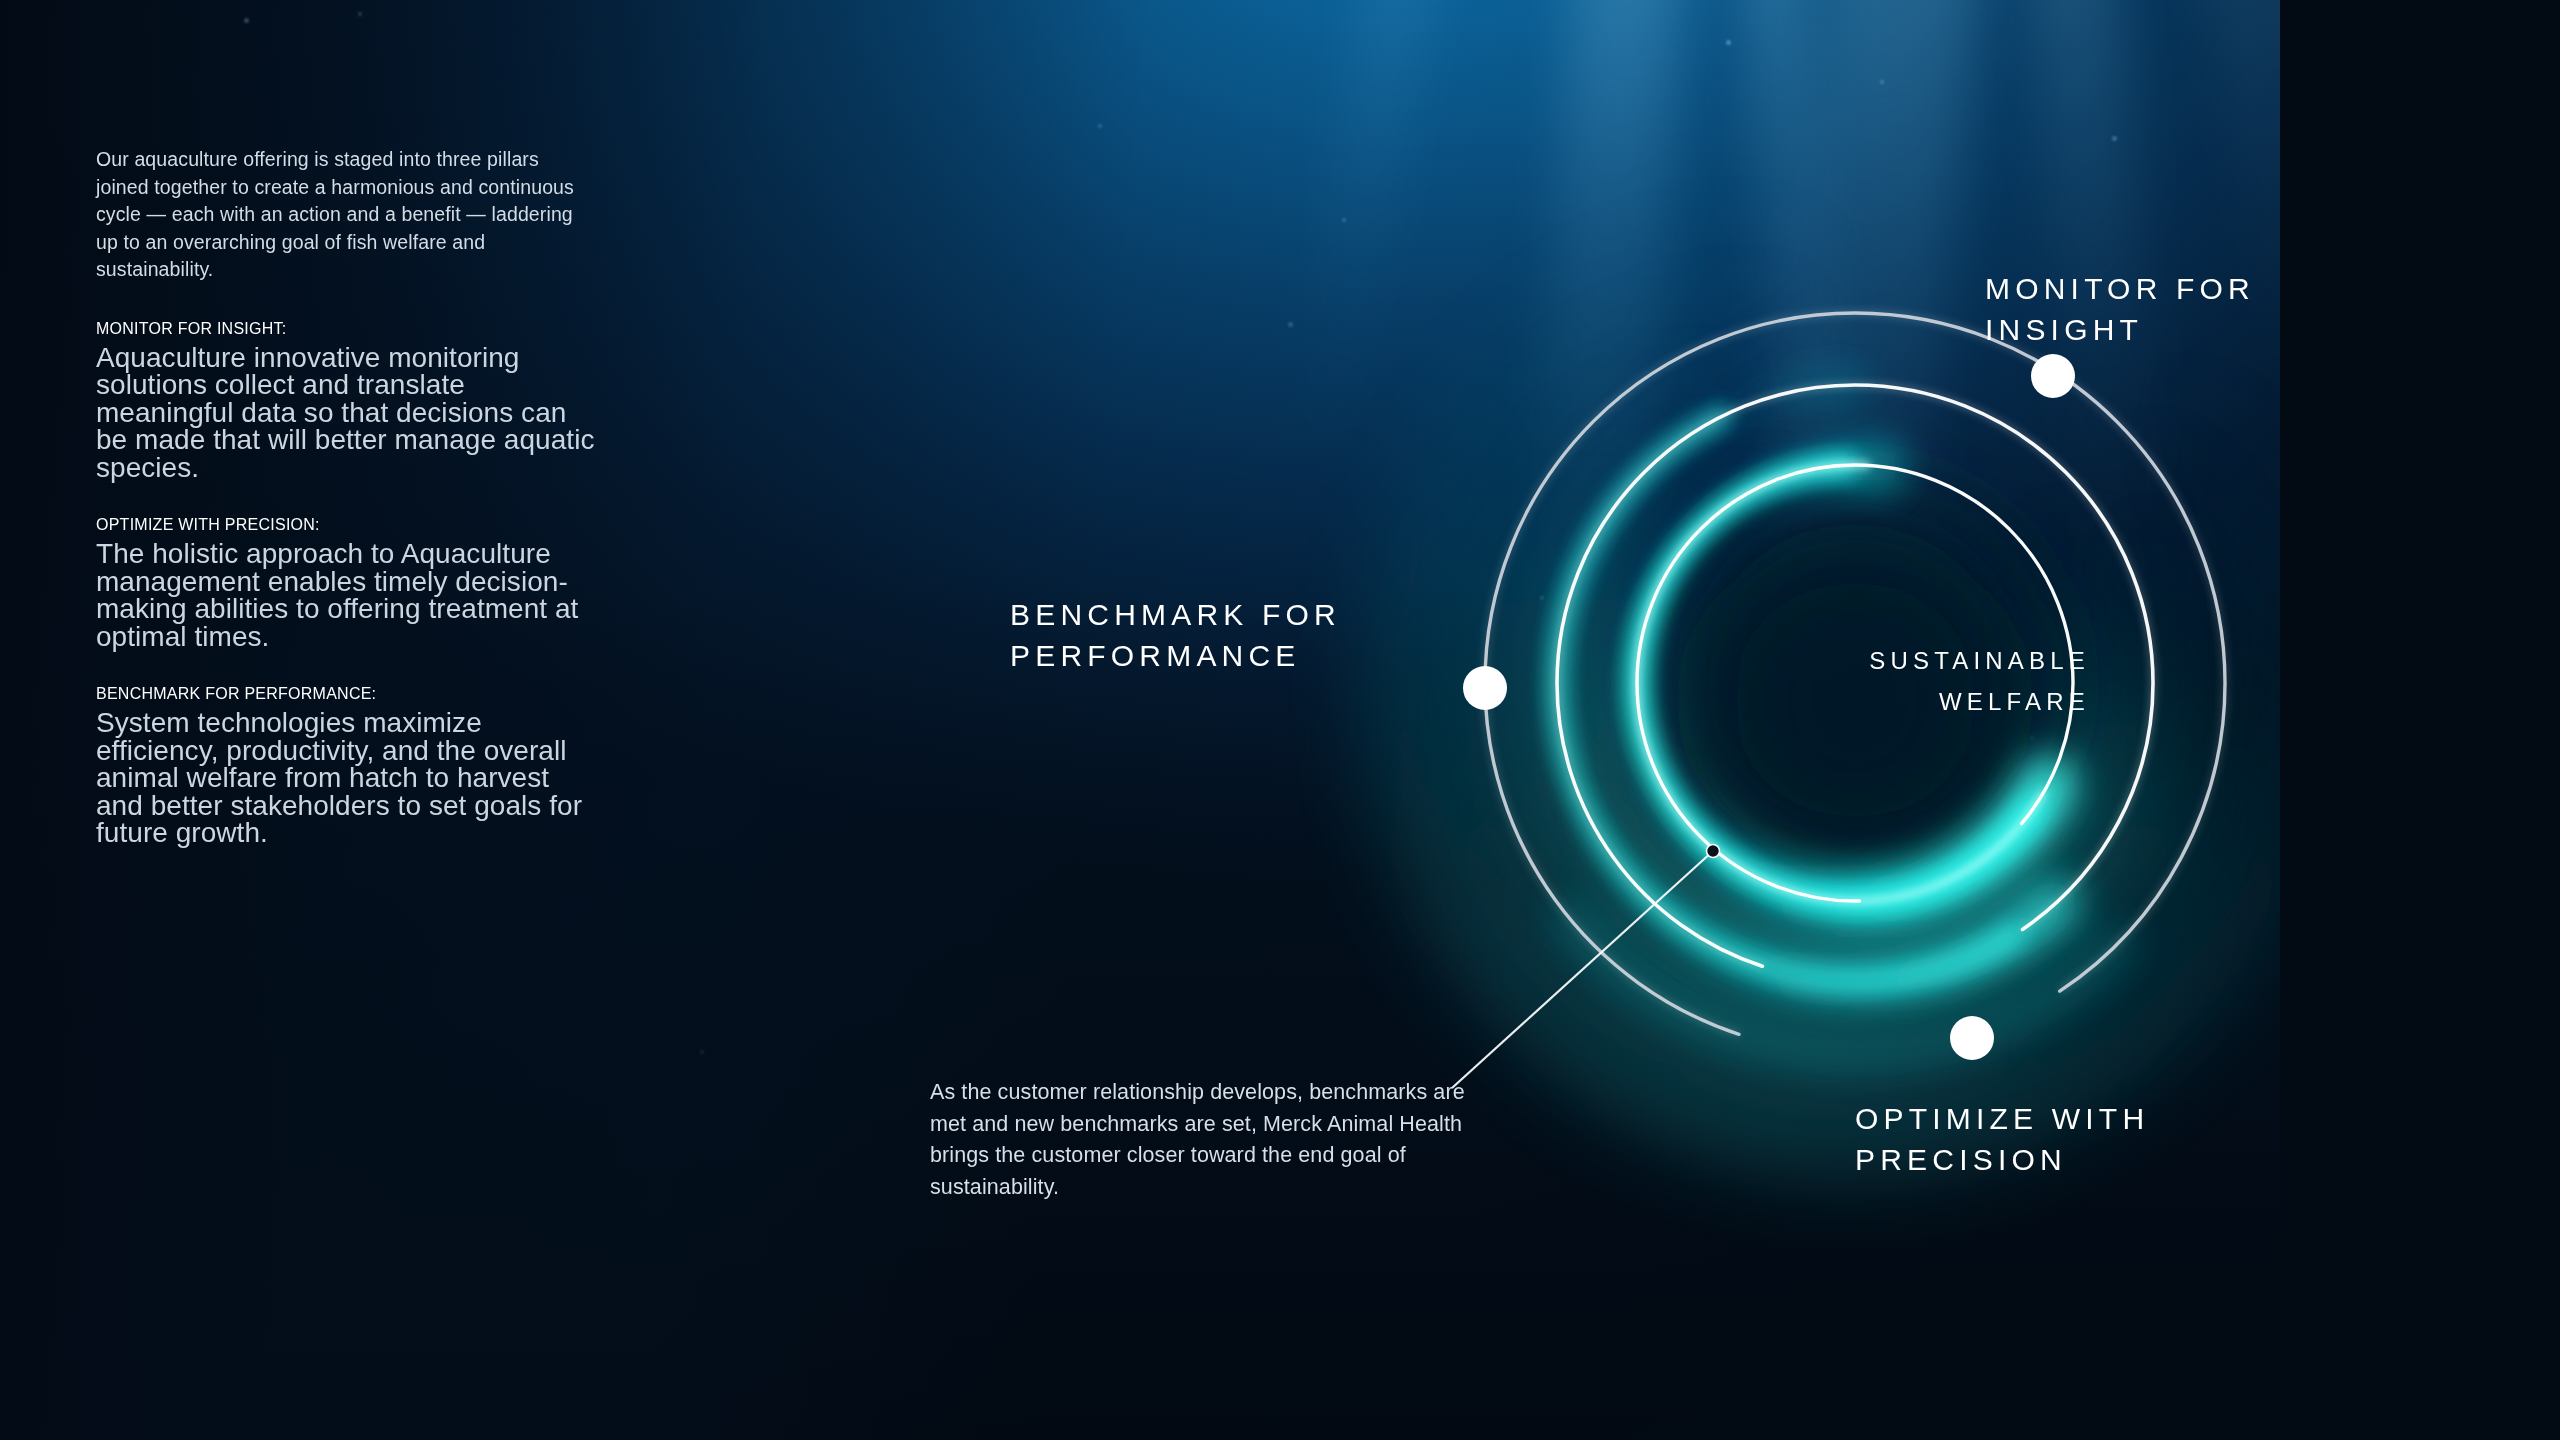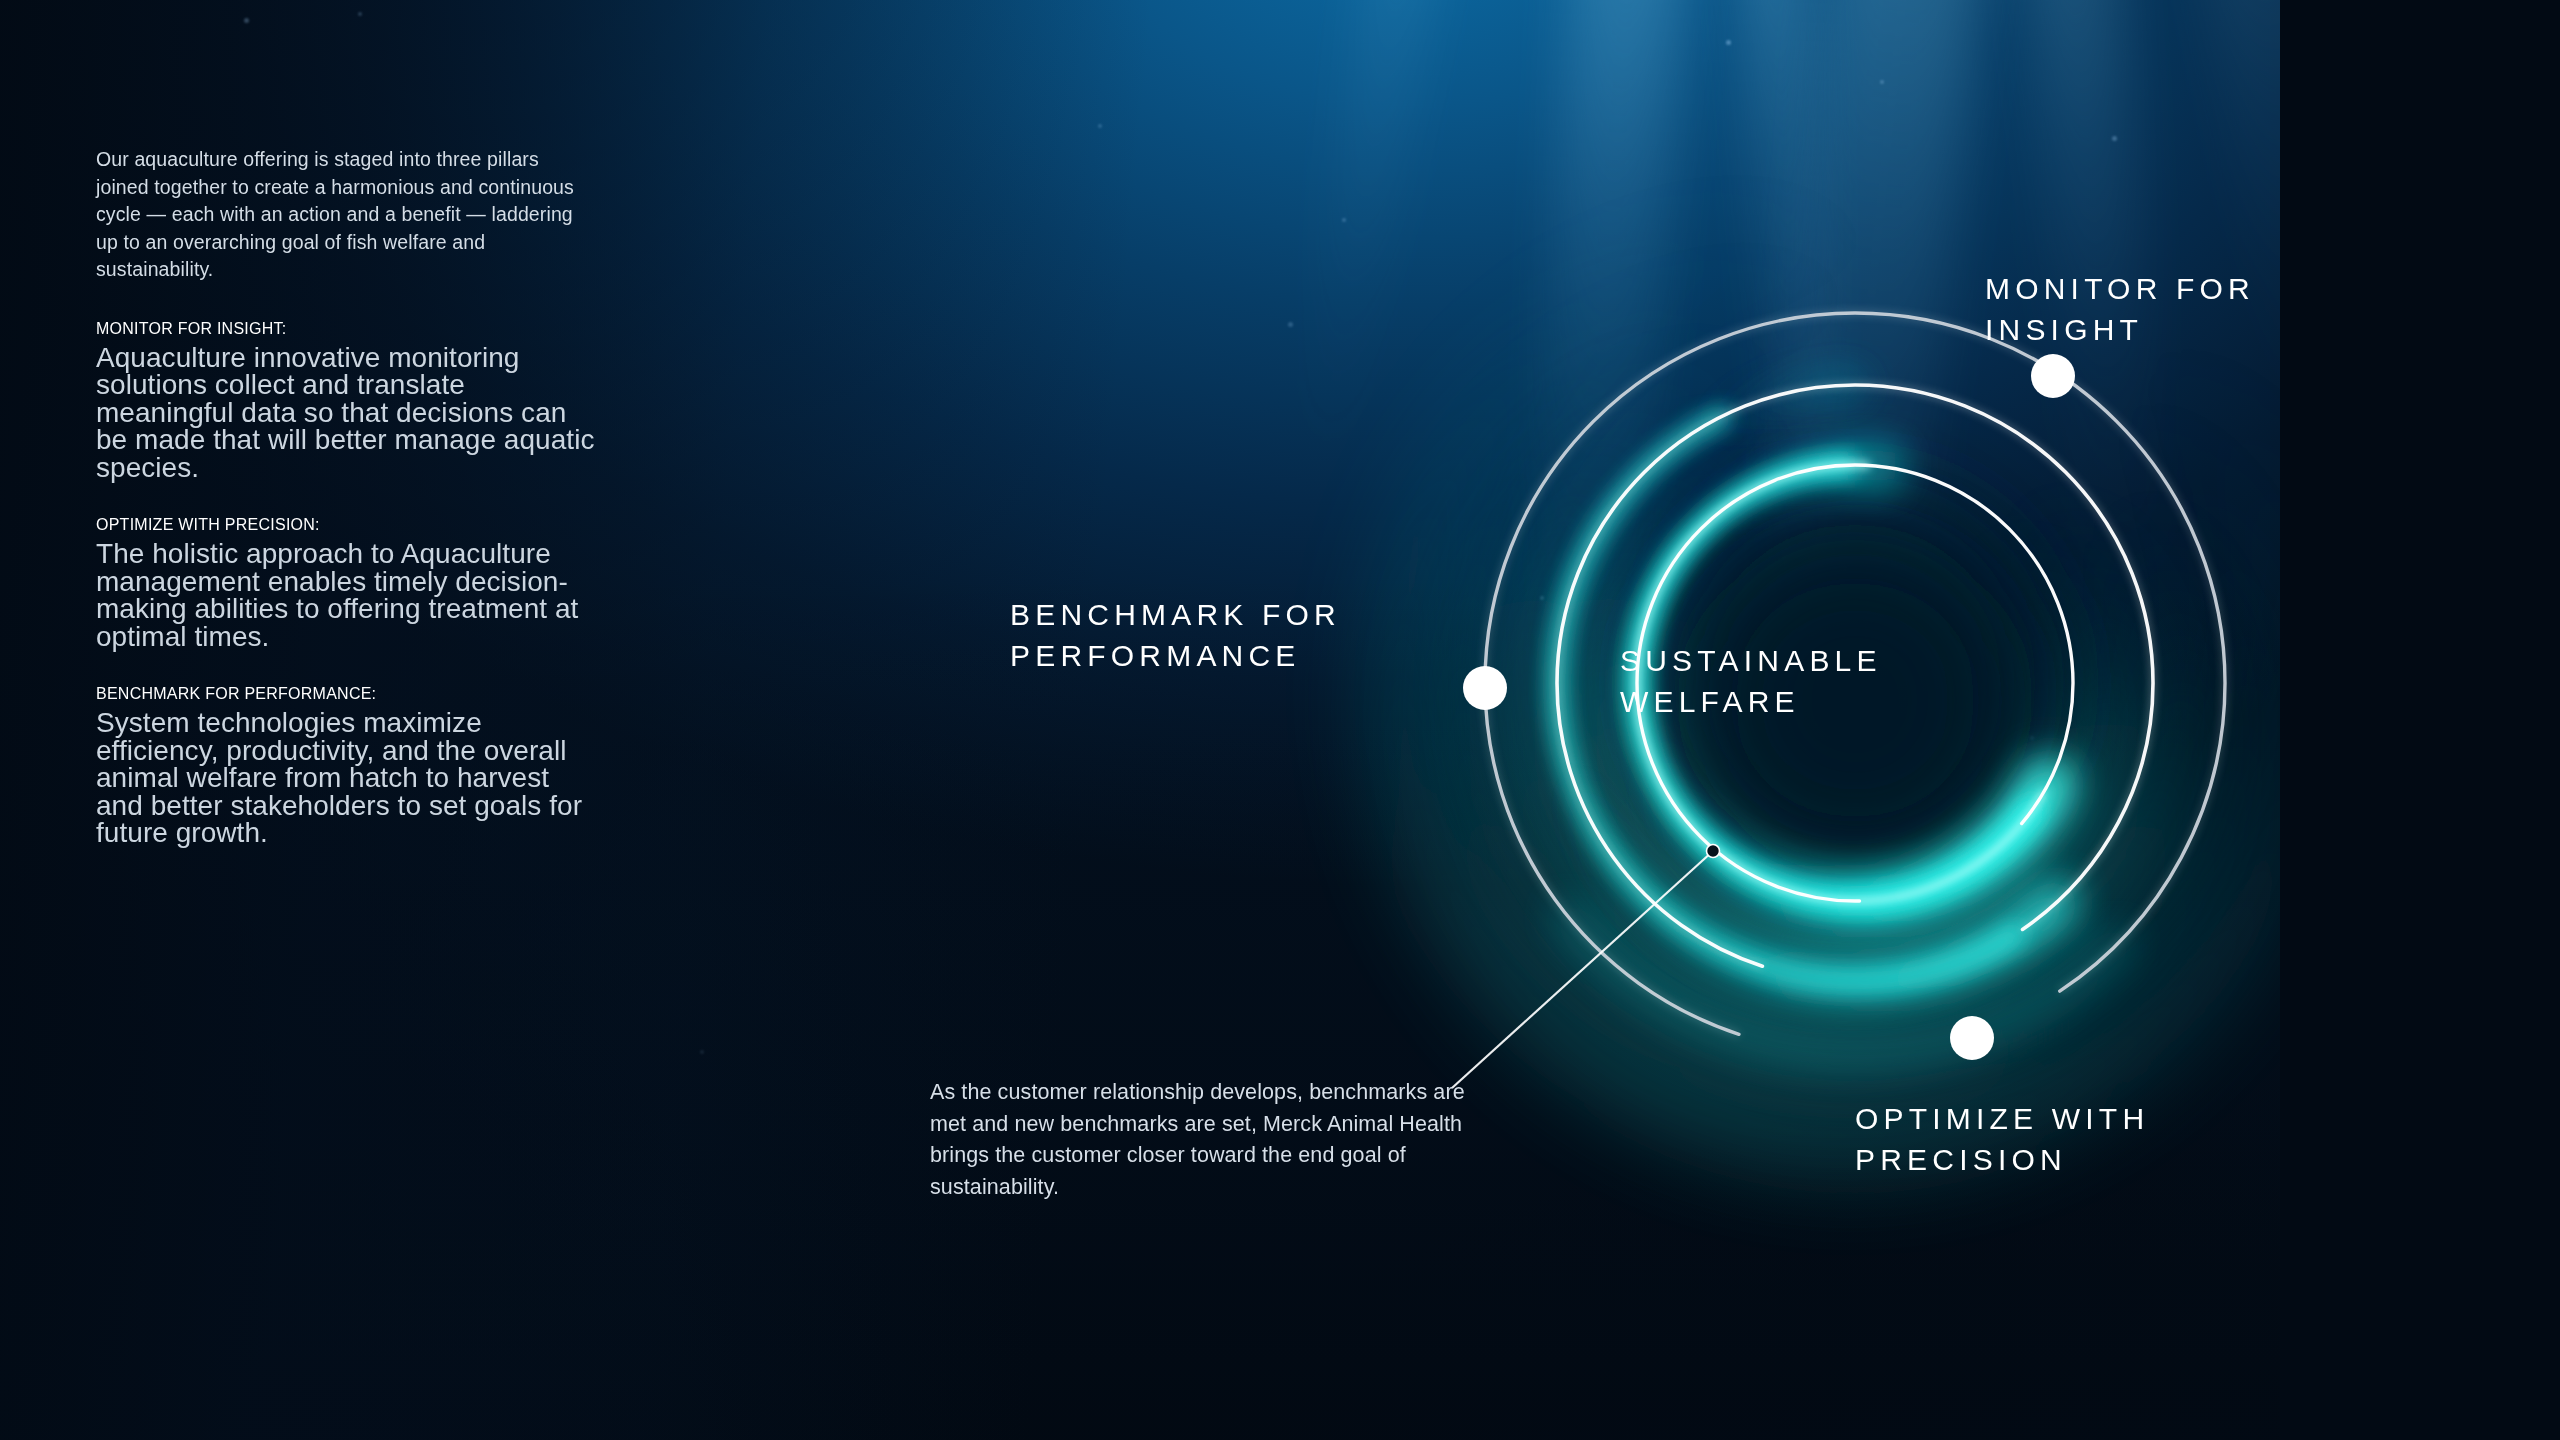--- a/index.html
+++ b/index.html
@@ -116,23 +116,23 @@
     white-space: nowrap;
   }
   #label-monitor   { left: 1985px; top: 268px;  width: 400px; }
   #label-benchmark { left: 1010px; top: 594px;  width: 430px; }
   #label-optimize  { left: 1855px; top: 1098px; width: 410px; }
 
   #label-center {
     position: absolute;
     left: 1620px; top: 640px;
     width: 470px;
-    text-align: left;
+    text-align: right;
     color: #ffffff;
-    font-size: 30px;
+    font-size: 24px;
     line-height: 41px;
     letter-spacing: 5.2px;
     font-weight: 300;
     z-index: 7;
   }
 
   
   #callout-text {
     position: absolute;
     left: 930px;

